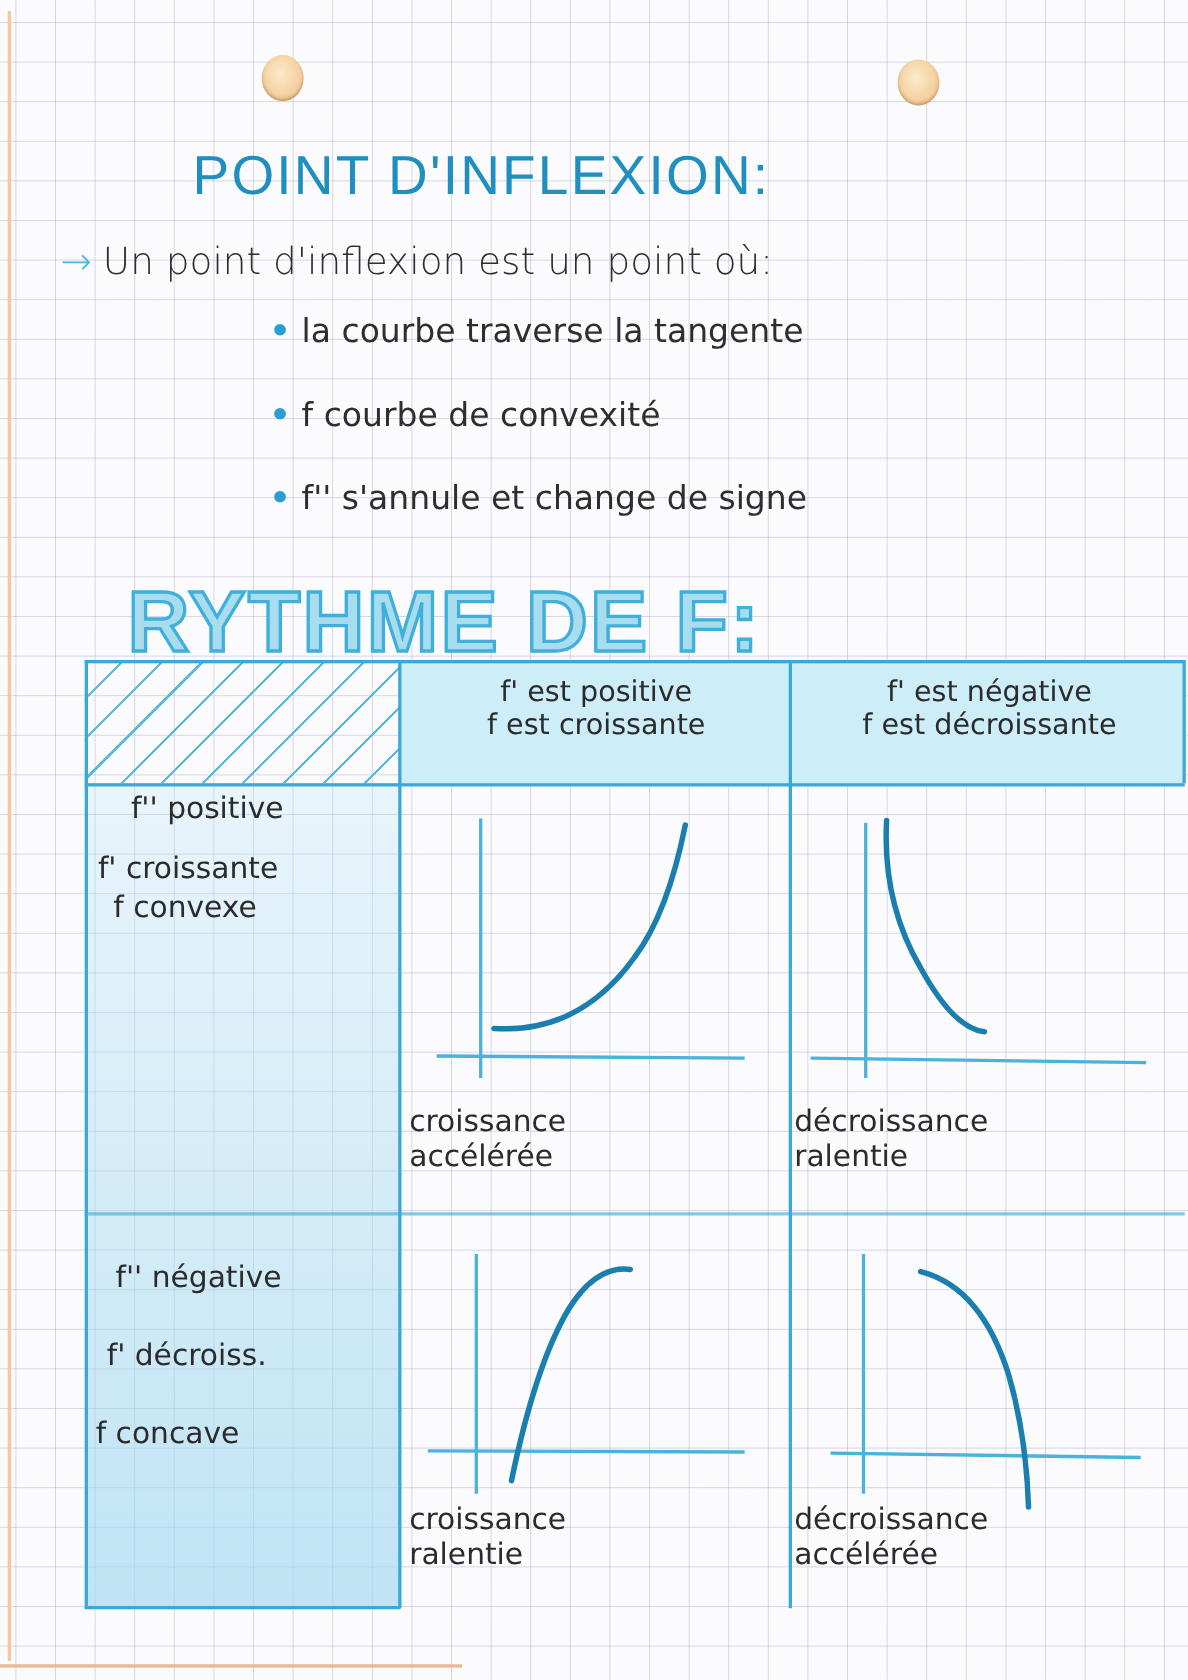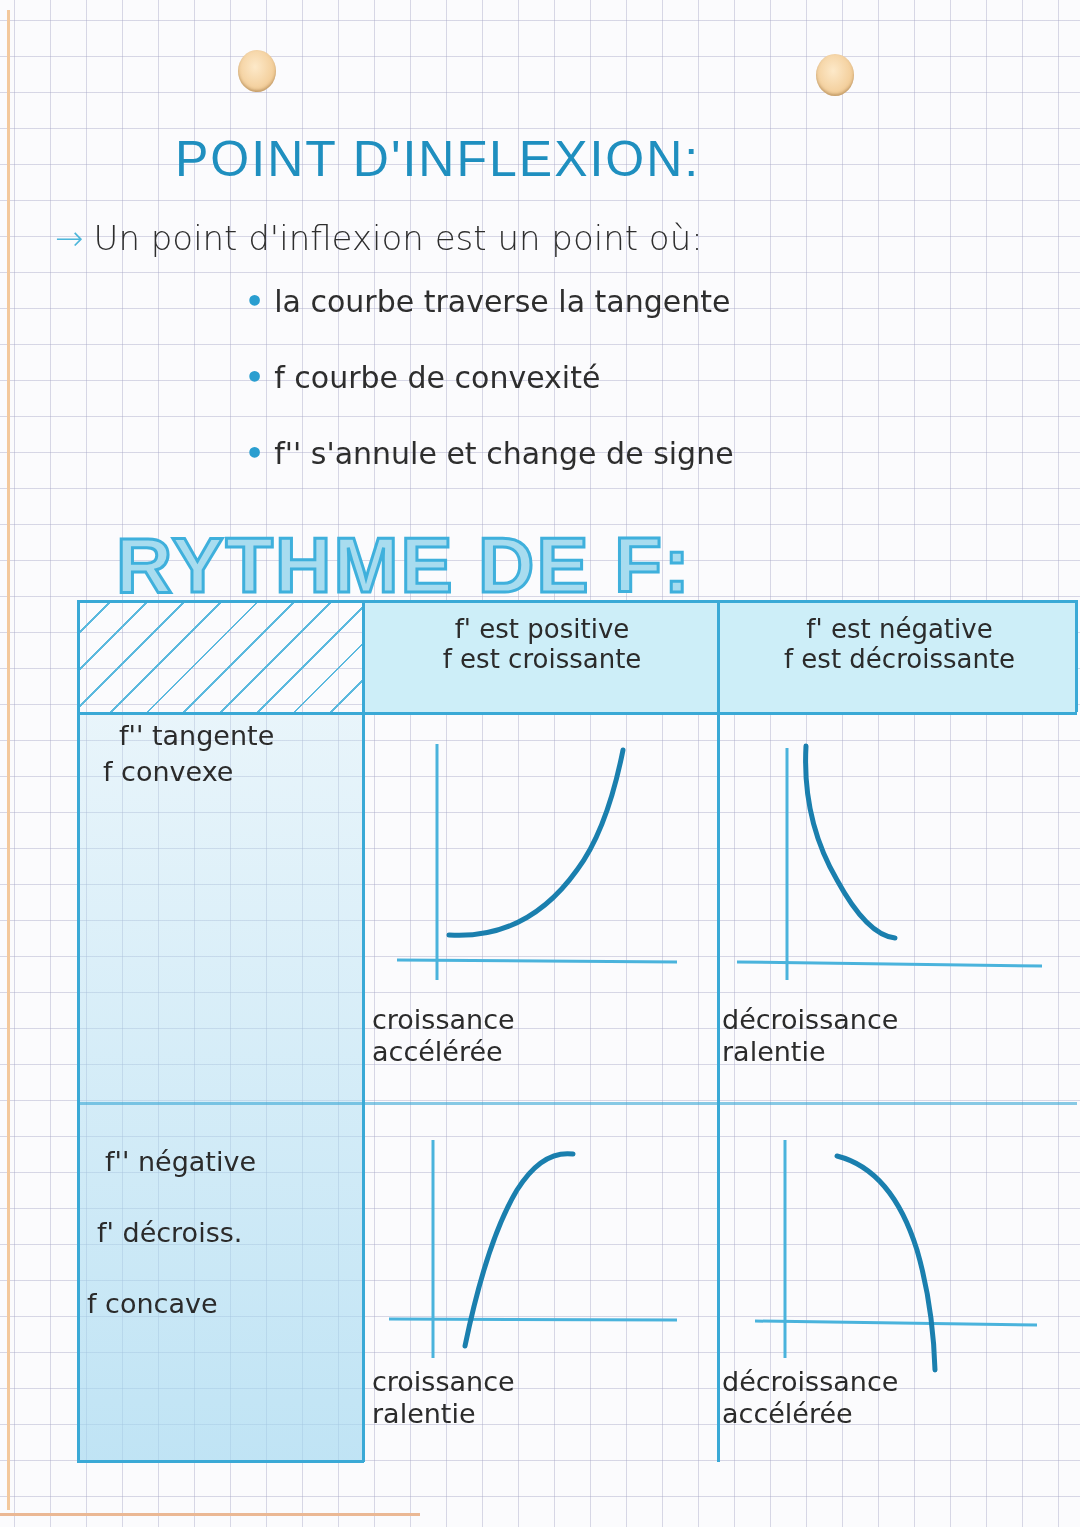--- a/index.html
+++ b/index.html
@@ -84,21 +84,22 @@
   <div class="cell hdr-text" style="left:290px; top:14px; width:350px;">
     <div>f' est positive</div>
     <div>f est croissante</div>
   </div>
   <div class="cell hdr-text" style="left:645px; top:14px; width:355px;">
     <div>f' est négative</div>
     <div>f est décroissante</div>
   </div>
 
   <div class="cell rowlbl" style="left:12px; top:118px; width:270px;">
-    <div style="padding-left:30px">f'' tangente</div>
+    <div style="padding-left:30px">f'' positive</div>
+    <div style="margin-top:18px">f' croissante</div>
     <div style="padding-left:14px">f convexe</div>
   </div>
   <div class="cell rowlbl" style="left:10px; top:544px; width:270px;">
     <div style="padding-left:18px">f'' négative</div>
     <div style="margin-top:35px; padding-left:10px">f' décroiss.</div>
     <div style="margin-top:35px">f concave</div>
   </div>
 
   <svg class="graph" style="left:300px; top:140px;" width="320" height="260">
     <line x1="60" y1="4" x2="60" y2="240" stroke="#4ab3dc" stroke-width="3"></line>

